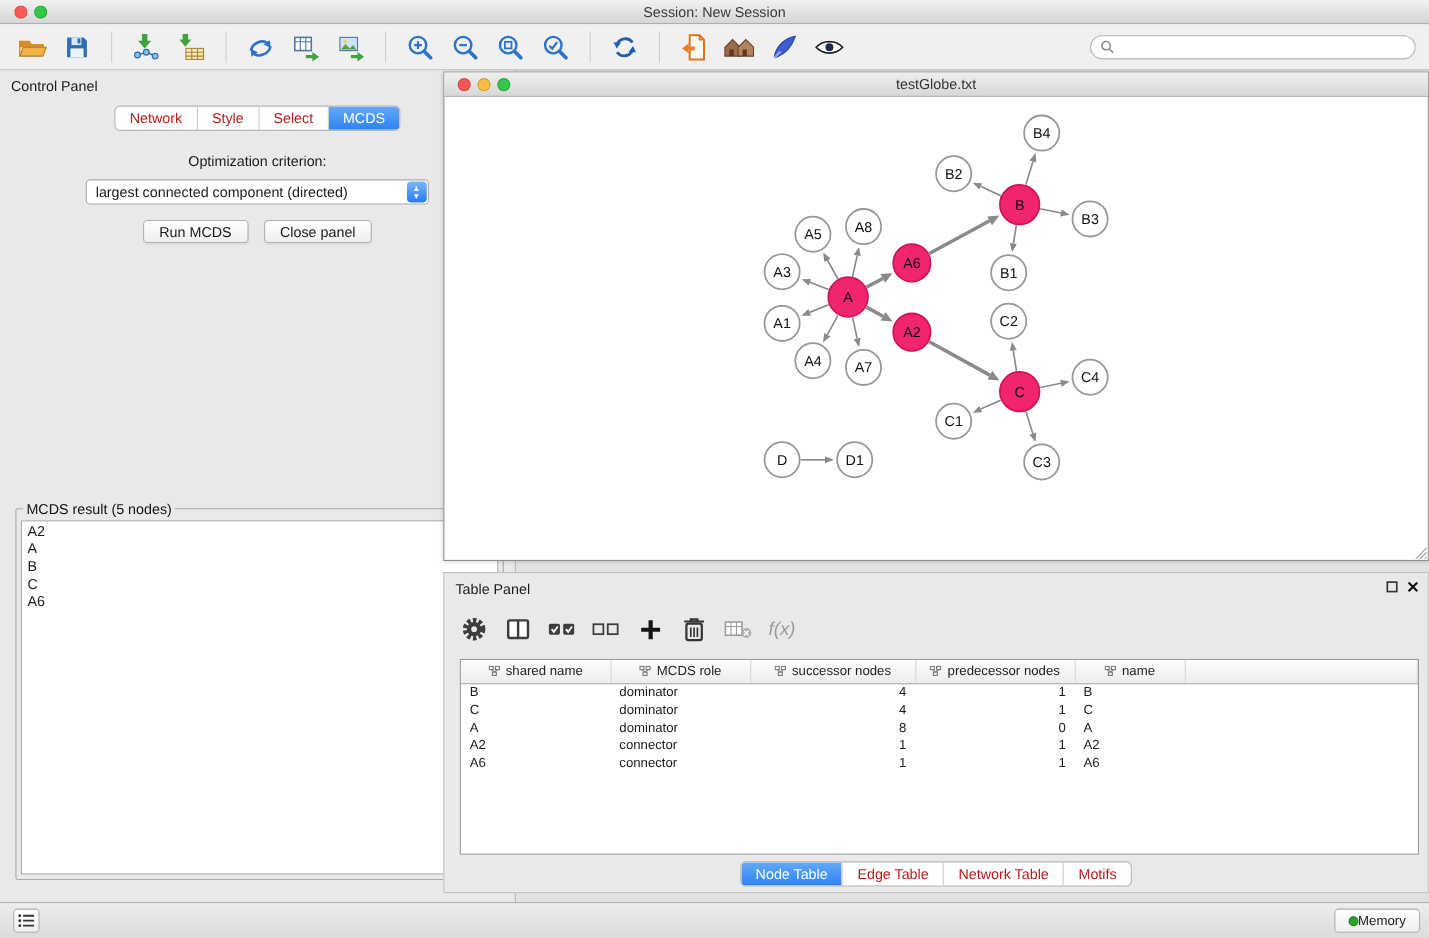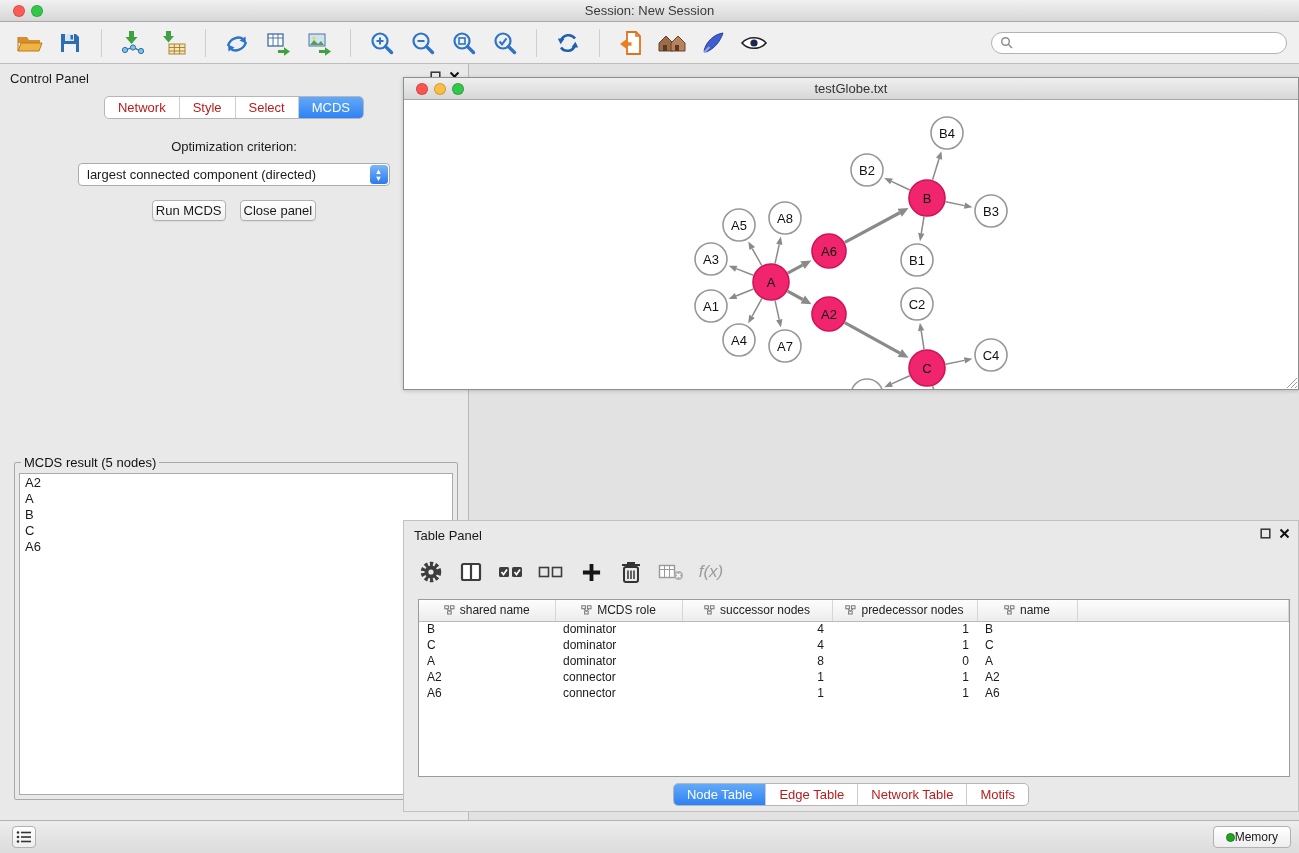--- a/index.html
+++ b/index.html
@@ -31,27 +31,27 @@
   .control-panel{position:absolute;left:0;top:64px;width:469px;bottom:33px;background:#e9e9e9;border-right:1px solid #b9b9b9}
   .panel-header{position:relative;height:28px;padding:7px 10px 0;font-size:13px;color:#1a1a1a}
   .panel-header-btns{position:absolute;right:8px;top:7px;display:flex;gap:8px;align-items:center}
   .cp-tabs{text-align:center;margin-top:4px}
   .opt-label{text-align:center;margin-top:20px;font-size:13px}
   .combo{width:312px;height:23px;margin:9px auto 0;background:#fff;border:1px solid #acacac;border-radius:4px;display:flex;align-items:center}
   .combo-value{flex:1;font-size:13px;padding:0 8px;white-space:nowrap;overflow:hidden}
   .combo-stepper{width:18px;height:19px;margin-right:1.5px;border-radius:3.5px;background:linear-gradient(#7cb6f9,#2a79ef);display:flex;flex-direction:column;align-items:center;justify-content:center;color:#fff}
   .combo-stepper span{font-size:7.5px;line-height:7px}
   .cp-buttons{display:flex;justify-content:center;gap:14px;margin-top:14px}
-  .btn{background:linear-gradient(#ffffff,#eeeeee);border:1px solid #b1b1b1;border-radius:4px;padding:2px 3px;font-size:13px;color:#1a1a1a;box-shadow:0 1px 1px rgba(0,0,0,.06)}
+  .btn{background:linear-gradient(#ffffff,#eeeeee);border:1px solid #b1b1b1;border-radius:4px;padding:2px 14px;font-size:13px;color:#1a1a1a;box-shadow:0 1px 1px rgba(0,0,0,.06)}
   .result-group{position:absolute;left:14px;right:10px;top:391px;bottom:20px;border:1px solid #a9a9a9;border-radius:2px;padding:3px 4px 4px}
   .result-group legend{font-size:13px;padding:0 3px;margin-left:2px;color:#111}
   .result-list{background:#fff;border:1px solid #aaa;width:100%;height:100%;padding:1px 5px;font-size:13px;line-height:16px;overflow:auto}
 
   
-  .net-window{position:absolute;left:403px;top:77px;width:896px;height:313px;background:#fff;border:1px solid #8e8e8e;box-shadow:0 1px 4px rgba(0,0,0,.18)}
+  .net-window{position:absolute;left:403px;top:65px;width:896px;height:445px;background:#fff;border:1px solid #8e8e8e;box-shadow:0 1px 4px rgba(0,0,0,.18)}
   .net-titlebar{position:relative;height:22px;background:linear-gradient(#efefef,#d7d7d7);border-bottom:1px solid #a6a6a6}
   .net-title{text-align:center;line-height:21px;font-size:13px;color:#333}
   .ntl{position:absolute;top:5px;width:12px;height:12px;border-radius:50%;border:1px solid rgba(0,0,0,.18)}
   .net-canvas{position:absolute;top:22px;left:0;right:0;bottom:0;overflow:hidden}
   .resize-corner{position:absolute;right:1px;bottom:1px}
 
   
   .table-panel{position:absolute;left:403px;top:520px;width:896px;height:292px;background:#e9e9e9;border:1px solid #c2c2c2}
   .tp-toolbar{position:absolute;left:14px;top:32px;height:38px;display:flex;align-items:center;gap:14px}
   .tp-btn{display:flex;align-items:center;justify-content:center;min-width:26px;height:28px}

